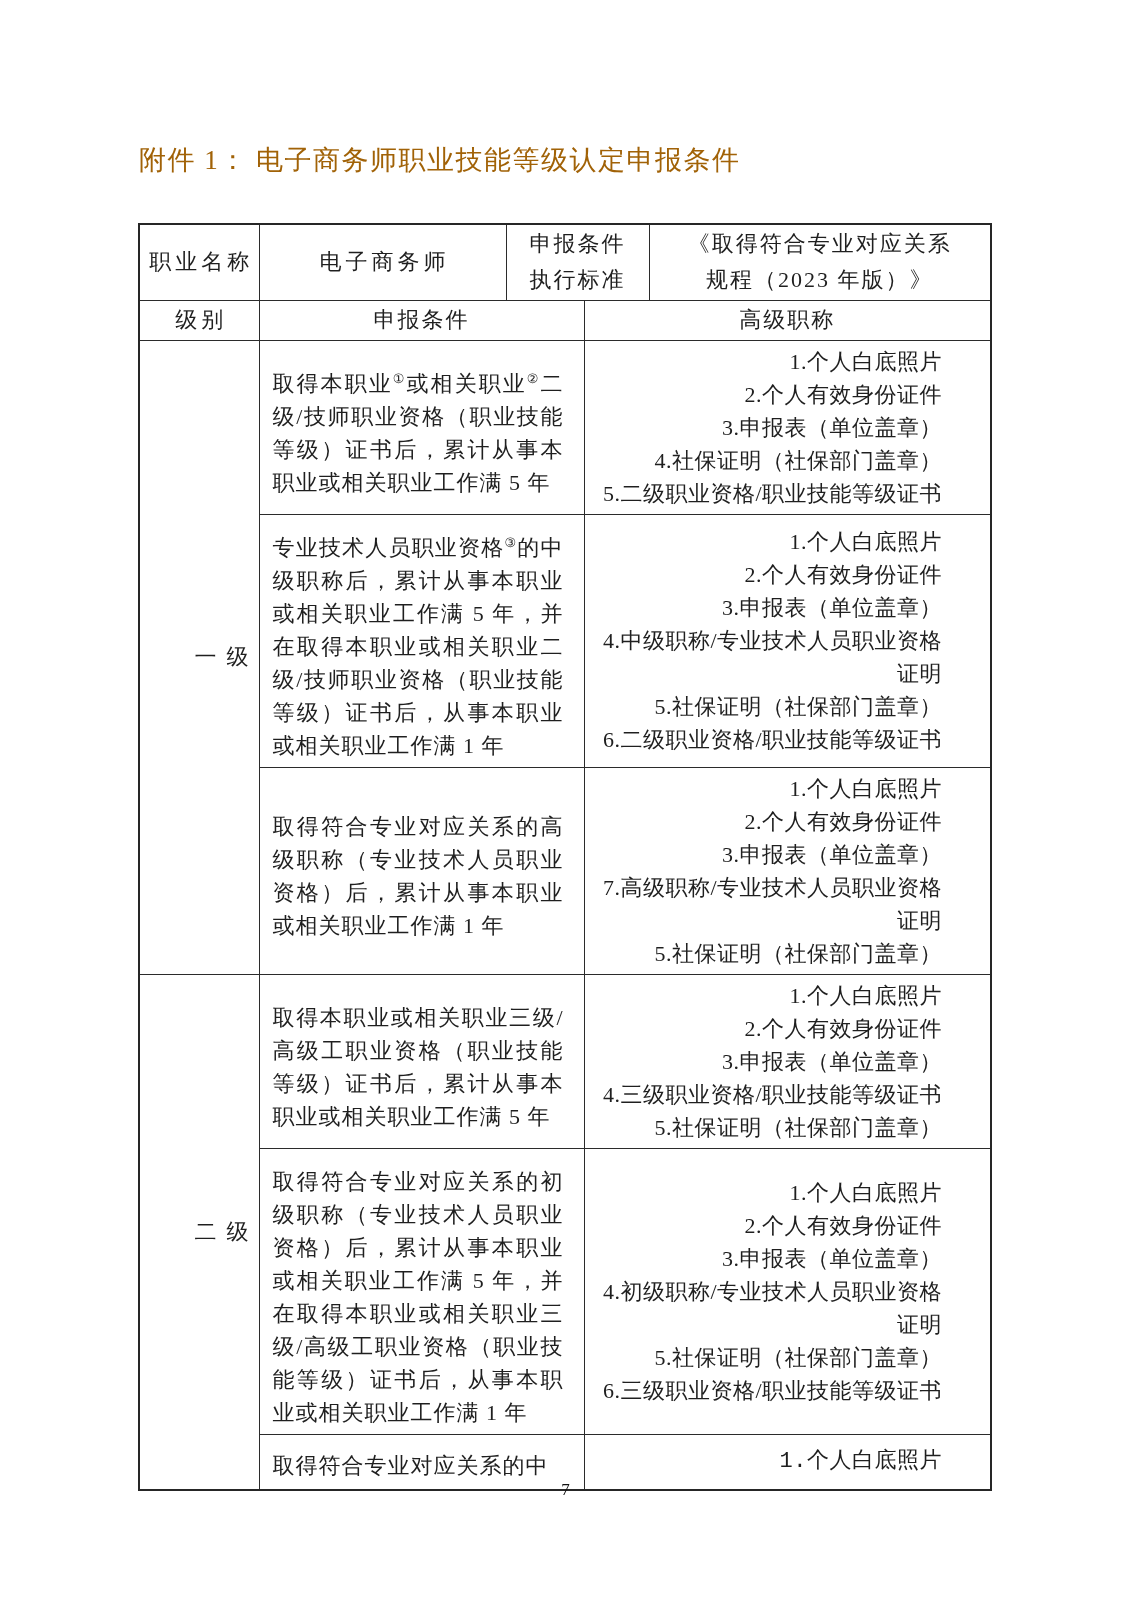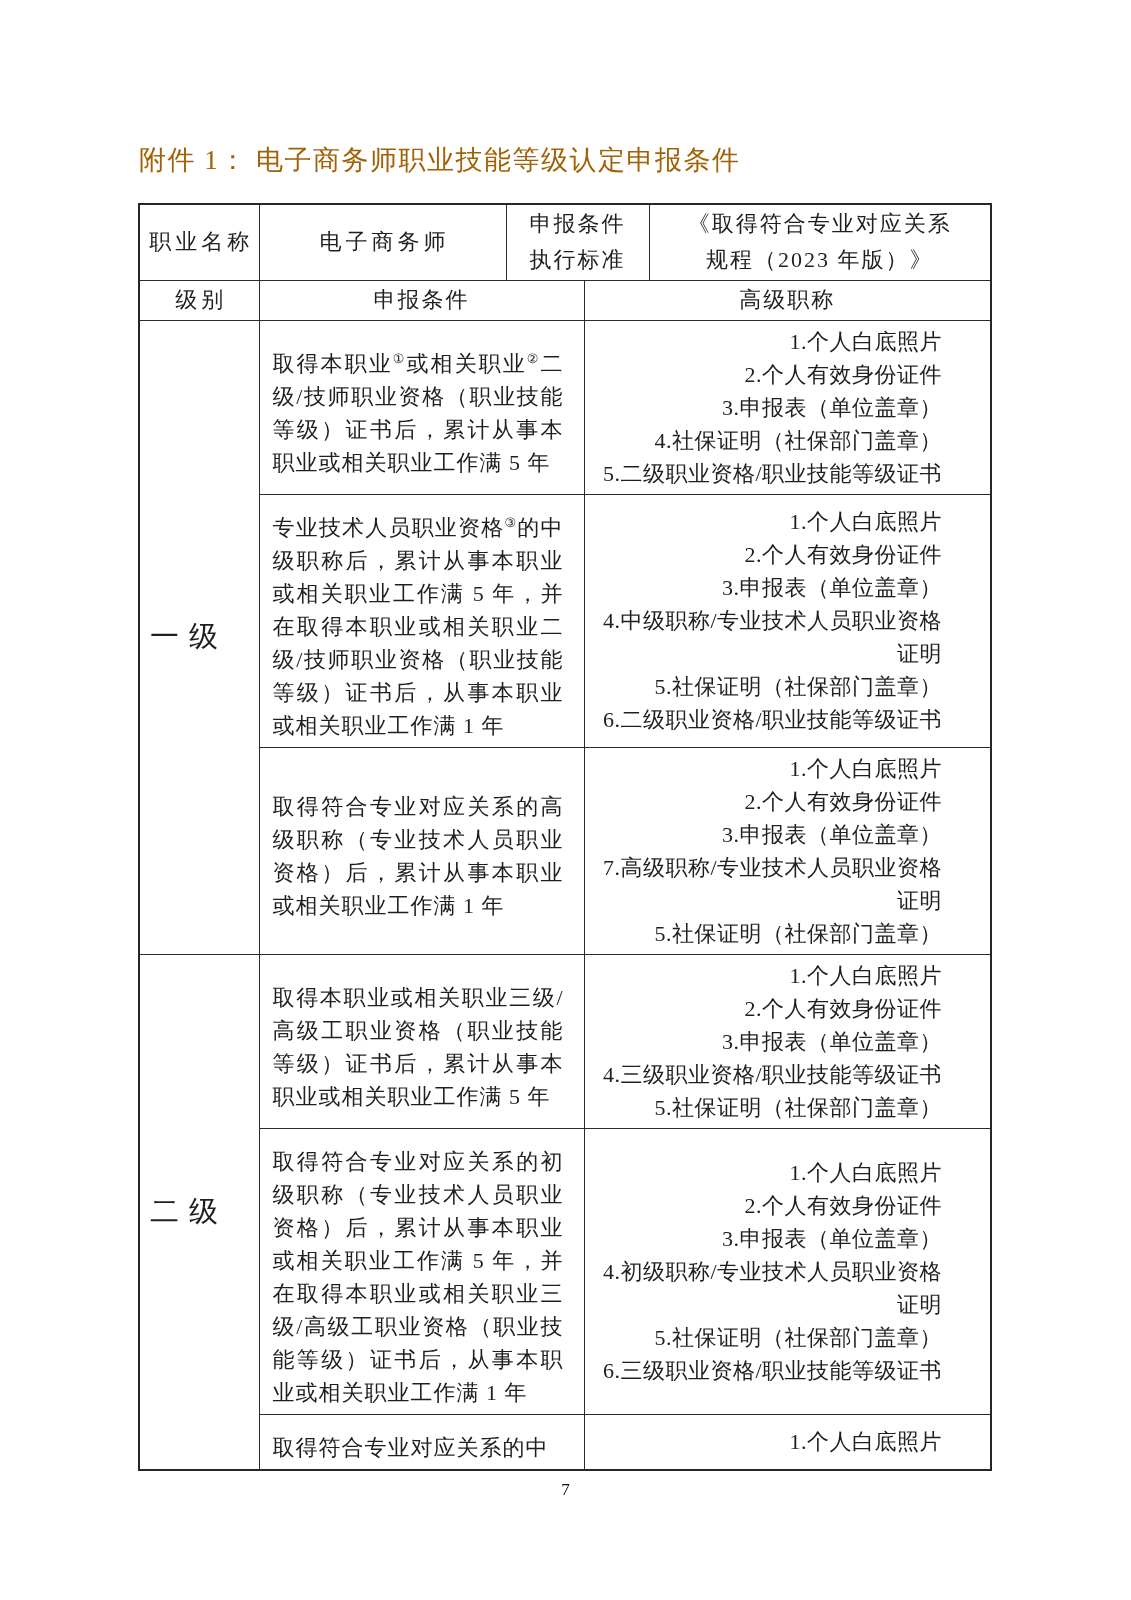--- a/index.html
+++ b/index.html
@@ -8,38 +8,38 @@
     position:relative; width:1131px; height:1600px; background:#ffffff;
     font-family:"Liberation Serif","DejaVu Serif",serif; color:#1f1f1f;
     overflow:hidden;
   }
   .title {
     position:absolute; left:139px; top:142px;
     font-size:27px; font-weight:400; letter-spacing:1.5px; white-space:pre;
     color:#a16207;
   }
   table.doc {
-    position:absolute; left:138px; top:203px; width:852px;
+    position:absolute; left:138px; top:223px; width:852px;
     border-collapse:collapse; table-layout:fixed;
     border:2px solid #262626;
   }
   table.doc td { border:1px solid #2b2b2b; vertical-align:middle; overflow:hidden; }
   tr.rh1 { height:76px; }
   tr.rh2 { height:40px; }
   tr.r1  { height:174px; }
   tr.r2  { height:243px; }
   tr.r3  { height:195px; }
   tr.r4  { height:170px; }
   tr.r5  { height:283px; }
-  tr.r6  { height:40px; }
+  tr.r6  { height:40px;font-family:Liberation Mono, monospace; }
   .hc { text-align:center; font-size:22px; letter-spacing:2px; }
   .hc .hline { line-height:36px; }
   .sp3 { letter-spacing:4px; text-indent:4px; }
   .lvl {
-    text-align:left; font-size:29px; letter-spacing:10px; text-indent:10px;
+    text-align:right; font-size:22px; letter-spacing:10px; text-indent:10px;
   }
   .cond {
     font-size:22px; line-height:33px; letter-spacing:1px;
     text-align:justify; text-justify:inter-character;
     padding:16px 20px 5px 13px;
   }
   .mat {
     font-size:22px; line-height:33px; letter-spacing:0.5px;
     padding:4px 48px 4px 8px; text-align:right;
   }

